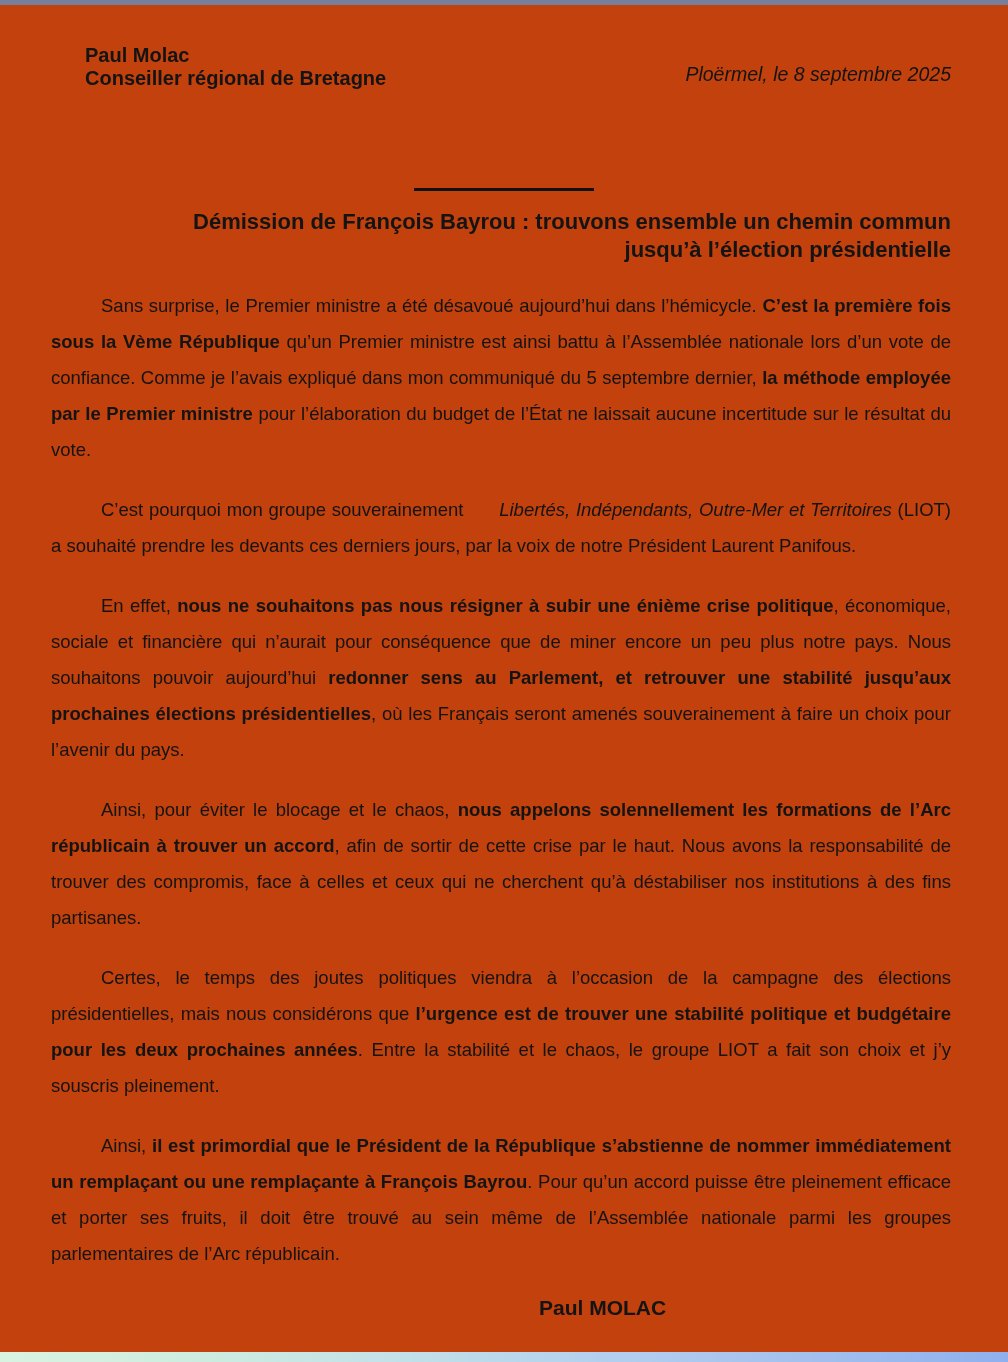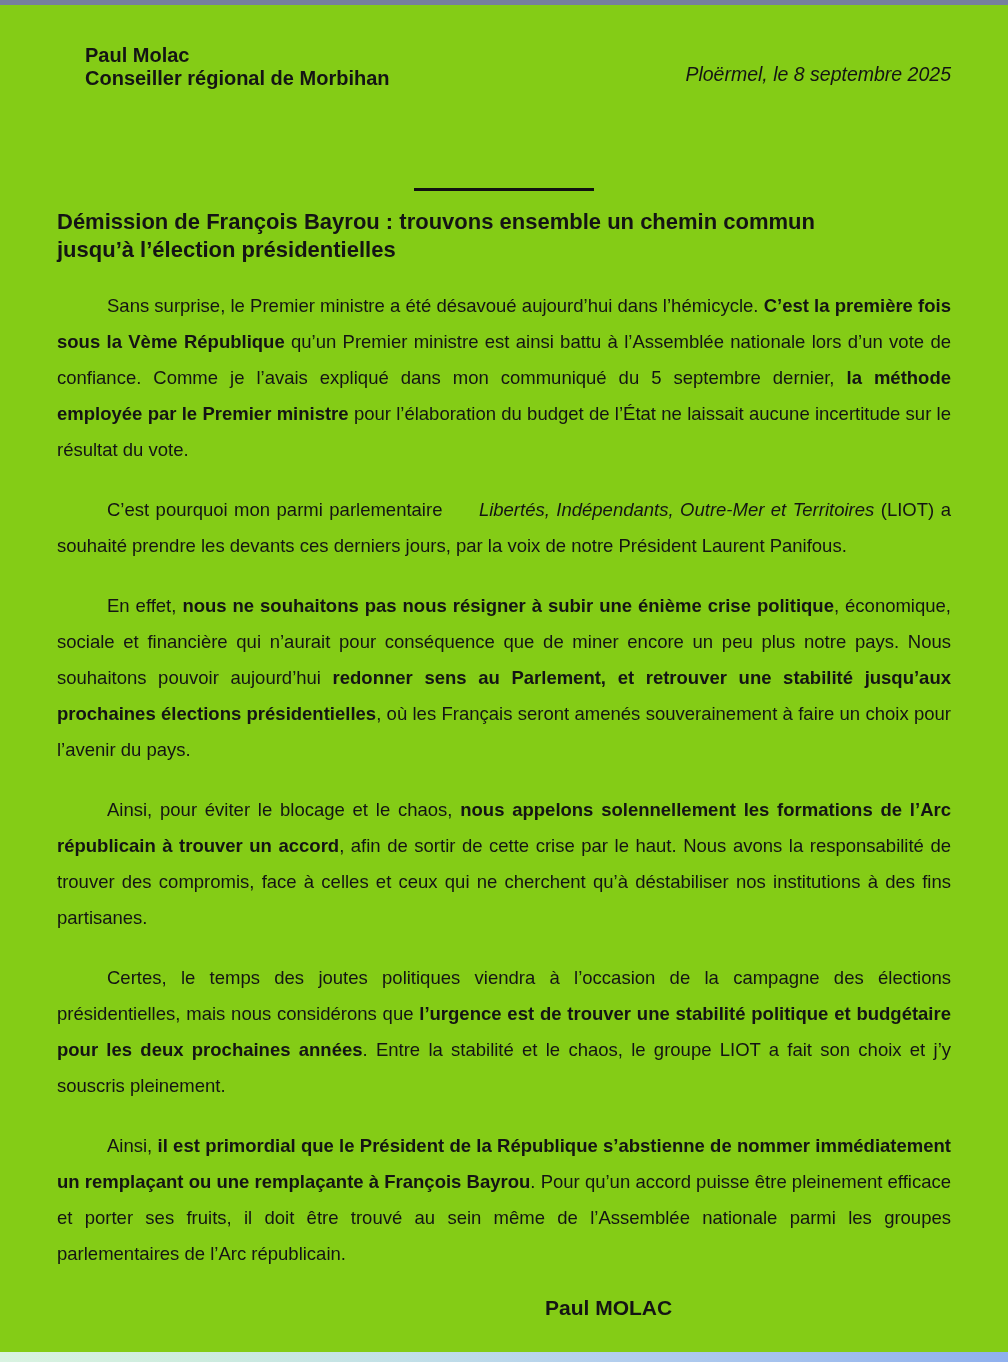--- a/index.html
+++ b/index.html
@@ -4,21 +4,21 @@
 <style>
   html, body {
     margin: 0;
     padding: 0;
     background: #ffffff;
   }
   .page {
     position: relative;
     width: 1008px;
     height: 1362px;
-    background: #84cc16;
+    background: #c2410c;
     overflow: hidden;
     font-family: "Liberation Sans", "DejaVu Sans", sans-serif;
     color: #141414;
   }
   .top-bar {
     position: absolute;
     top: 0; left: 0; right: 0;
     height: 5px;
   }
   .header-row {
@@ -49,30 +49,30 @@
     left: 414px;
     width: 180px;
     height: 3px;
     background: #111111;
   }
   .doc-title {
     position: absolute;
     top: 208px;
     left: 57px;
     right: 57px;
-    text-align: left;
+    text-align: right;
     font-weight: bold;
     font-size: 22px;
     line-height: 28px;
   }
   .doc-title span { display: block; }
   .content {
     position: absolute;
     top: 288px;
-    left: 57px;
+    left: 51px;
     right: 57px;
   }
   .para {
     font-size: 18.5px;
     line-height: 36px;
     text-align: justify;
     text-indent: 50px;
     margin: 0 0 24px 0;
   }
   .para .b { font-weight: bold; }
@@ -92,36 +92,36 @@
 </head>
 <body>
 
 <div class="page">
 
   <div class="top-bar" style="background: rgb(118, 128, 158);"></div>
 
   <div class="header-row">
     <div class="sender">
       <div>Paul Molac</div>
-      <div>Conseiller régional de Morbihan</div>
+      <div>Conseiller régional de Bretagne</div>
     </div>
     <div class="dateline">Ploërmel, le 8 septembre 2025</div>
   </div>
 
   <div class="divider"></div>
 
   <div class="doc-title">
     <span>Démission de François Bayrou : trouvons ensemble un chemin commun</span>
-    <span>jusqu’à l’élection présidentielles</span>
+    <span>jusqu’à l’élection présidentielle</span>
   </div>
 
   <div class="content">
     <div id="paragraphs">
         <div class="para"><span>Sans surprise, le Premier ministre a été désavoué aujourd’hui dans l’hémicycle. </span><span class="b">C’est la première fois sous la Vème République</span><span> qu’un Premier ministre est ainsi battu à l’Assemblée nationale lors d’un vote de confiance. Comme je l’avais expliqué dans mon communiqué du 5 septembre dernier, </span><span class="b">la méthode employée par le Premier ministre</span><span> pour l’élaboration du budget de l’État ne laissait aucune incertitude sur le résultat du vote.</span></div>
-        <div class="para"><span>C’est pourquoi mon parmi parlementaire </span><span class="i">Libertés, Indépendants, Outre-Mer et Territoires</span><span> (LIOT) a souhaité prendre les devants ces derniers jours, par la voix de notre Président Laurent Panifous.</span></div>
+        <div class="para"><span>C’est pourquoi mon groupe souverainement </span><span class="i">Libertés, Indépendants, Outre-Mer et Territoires</span><span> (LIOT) a souhaité prendre les devants ces derniers jours, par la voix de notre Président Laurent Panifous.</span></div>
         <div class="para"><span>En effet, </span><span class="b">nous ne souhaitons pas nous résigner à subir une énième crise politique</span><span>, économique, sociale et financière qui n’aurait pour conséquence que de miner encore un peu plus notre pays. Nous souhaitons pouvoir aujourd’hui </span><span class="b">redonner sens au Parlement, et retrouver une stabilité jusqu’aux prochaines élections présidentielles</span><span>, où les Français seront amenés souverainement à faire un choix pour l’avenir du pays.</span></div>
         <div class="para"><span>Ainsi, pour éviter le blocage et le chaos, </span><span class="b">nous appelons solennellement les formations de l’Arc républicain à trouver un accord</span><span>, afin de sortir de cette crise par le haut. Nous avons la responsabilité de trouver des compromis, face à celles et ceux qui ne cherchent qu’à déstabiliser nos institutions à des fins partisanes.</span></div>
         <div class="para"><span>Certes, le temps des joutes politiques viendra à l’occasion de la campagne des élections présidentielles, mais nous considérons que </span><span class="b">l’urgence est de trouver une stabilité politique et budgétaire pour les deux prochaines années</span><span>. Entre la stabilité et le chaos, le groupe LIOT a fait son choix et j’y souscris pleinement.</span></div>
         <div class="para"><span>Ainsi, </span><span class="b">il est primordial que le Président de la République s’abstienne de nommer immédiatement un remplaçant ou une remplaçante à François Bayrou</span><span>. Pour qu’un accord puisse être pleinement efficace et porter ses fruits, il doit être trouvé au sein même de l’Assemblée nationale parmi les groupes parlementaires de l’Arc républicain.</span></div>
       </div>
     <div class="signature">Paul MOLAC</div>
   </div>
 
   <div class="footer-bar" style="background: linear-gradient(to right, rgb(217, 243, 225), rgb(205, 236, 223), rgb(194, 224, 232), rgb(180, 207, 238), rgb(163, 192, 238), rgb(143, 176, 238));"></div>
 

